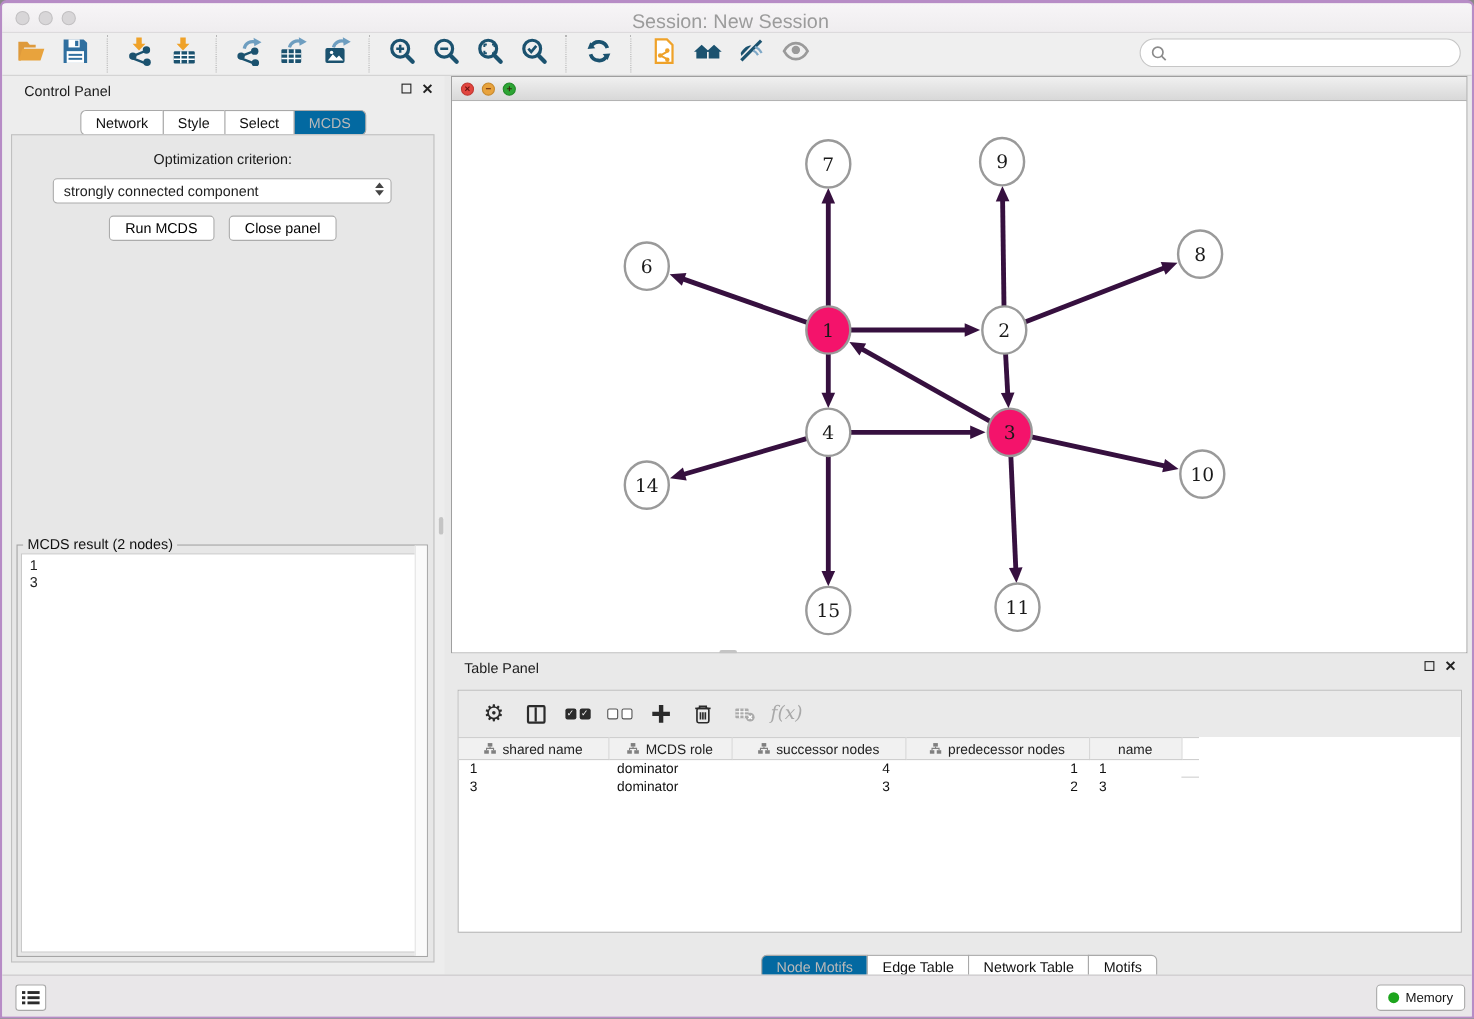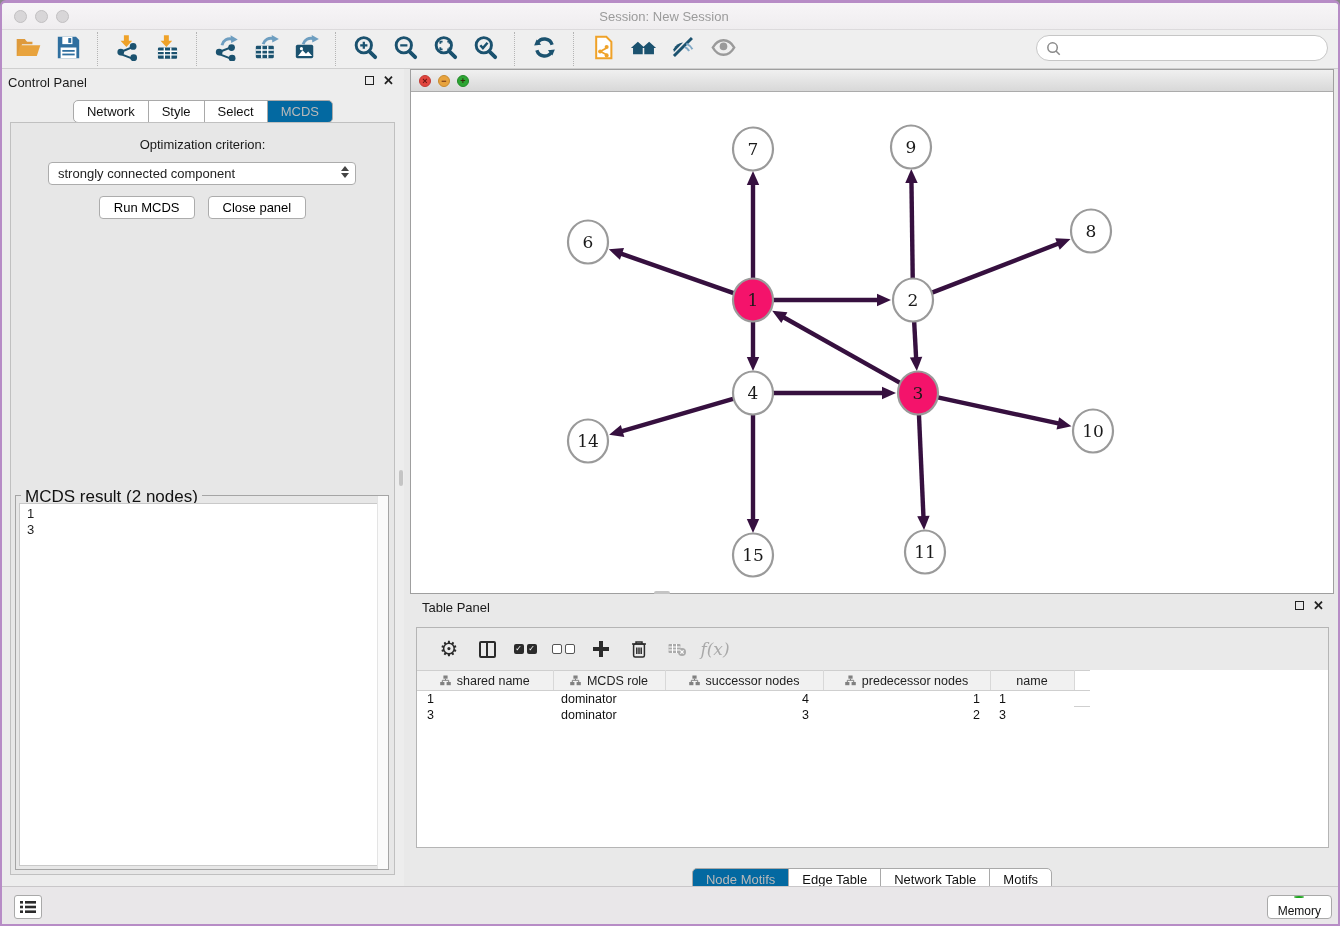--- a/index.html
+++ b/index.html
@@ -4,51 +4,51 @@
 <style>
   html,body{margin:0;padding:0;background:#888;}
   *{box-sizing:border-box;}
   .window{position:relative;width:1340px;height:926px;background:#EFEFEF;
     border:2px solid #B78CC6;border-top-width:3px;border-radius:6px 6px 0 0;overflow:hidden;
     font-family:"Liberation Sans",sans-serif;color:#222;}
   
   .titlebar{position:absolute;left:0;top:0;right:0;height:27px;background:linear-gradient(#F7F5F7,#EFEDEF);border-bottom:1px solid #DCDADC;}
   .tl{position:absolute;top:7px;width:13px;height:13px;border-radius:50%;}
   .tl.gray{background:#D8D6D8;border:1px solid #C2C0C2;}
-  .win-title{position:absolute;left:0;right:12px;top:6px;text-align:center;font-size:13px;color:#9B9B9B;}
+  .win-title{position:absolute;left:0;right:12px;top:6px;text-align:center;font-size:18px;color:#9B9B9B;}
   
   .toolbar{position:absolute;left:0;top:27px;right:0;height:39px;background:#EFEFEF;border-bottom:1px solid #CFCFCF;display:flex;align-items:center;padding-left:6px;}
   .tbtn{width:36px;height:34px;display:flex;align-items:center;justify-content:center;flex:0 0 auto;margin:0 2px;}
   .tbtn svg{width:27px;height:27px;}
   .tsep{flex:0 0 auto;height:34px;border-left:1px dotted #B5B5B5;margin:0 9px;}
   .searchbox{position:absolute;right:10px;top:5px;width:292px;height:26px;background:#FFF;border:1px solid #C6C6C6;border-radius:13px;display:flex;align-items:center;padding-left:8px;}
   .searchbox svg{width:17px;height:17px;}
   .searchbox input{border:none;outline:none;flex:1;font-size:13px;background:transparent;padding:0 8px 0 4px;font-family:"Liberation Sans",sans-serif;}
   
   .control-panel{position:absolute;left:0;top:66px;width:402px;bottom:38px;background:#EDEDED;}
   .panel-head{position:relative;height:28px;}
-  .panel-head .ptitle{position:absolute;left:6px;top:6px;font-size:13px;color:#1A1A1A;}
+  .panel-head .ptitle{position:absolute;left:20px;top:6px;font-size:13px;color:#1A1A1A;}
   .head-icons{position:absolute;right:10px;top:6px;display:flex;gap:9px;align-items:center;}
   .float-ico{width:9px;height:9px;border:1.6px solid #222;display:inline-block;}
   .close-ico{font-size:13px;font-weight:700;color:#222;line-height:11px;}
   .cp-tabs{position:absolute;left:0;right:0;top:31px;display:flex;justify-content:center;}
   .tab{border:1px solid #A9A9A9;background:#FFF;font-size:13px;padding:3px 13px;margin-left:-1px;color:#111;}
   .tab.first{border-radius:5px 0 0 5px;margin-left:0;}
   .tab.last{border-radius:0 5px 5px 0;}
   .tab.sel-gray{background:#0369a1;color:#B9B9B9;}
   .cp-body{position:absolute;left:8px;right:9px;top:53px;bottom:11px;background:#E7E7E7;border:1px solid #C0C0C0;}
   .opt-label{margin-top:14px;text-align:center;font-size:13px;color:#1A1A1A;}
   .dropdown{position:absolute;left:37px;right:38px;top:39px;height:23px;background:#FFF;border:1px solid #ACACAC;border-radius:4px;display:flex;align-items:center;padding-left:9px;font-size:13px;}
   .dd-stepper{position:absolute;right:6px;top:3px;display:flex;flex-direction:column;gap:2px;}
   .dd-up{width:0;height:0;border-left:4px solid transparent;border-right:4px solid transparent;border-bottom:5px solid #444;}
   .dd-down{width:0;height:0;border-left:4px solid transparent;border-right:4px solid transparent;border-top:5px solid #444;}
   .btn-row{position:absolute;left:0;right:0;top:73px;display:flex;justify-content:center;gap:13px;}
   .mbtn{background:#FFF;border:1px solid #ACACAC;border-radius:4px;font-size:13px;padding:3px 14px;font-family:"Liberation Sans",sans-serif;}
   .groupbox{position:absolute;left:4px;right:5px;top:372px;bottom:4px;border:1px solid #A5A5A5;}
-  .groupbox .glabel{position:absolute;top:-9px;left:5px;background:#E7E7E7;padding:0 4px;font-size:17px;color:#111;}
+  .groupbox .glabel{position:absolute;top:-9px;left:5px;background:#E7E7E7;padding:0 4px;font-size:13px;color:#111;}
   .result-area{position:absolute;left:3px;right:3px;top:7px;bottom:3px;background:#FFF;border:1px solid #C9C9C9;font-size:13px;line-height:16px;padding:2px 0 0 7px;white-space:pre;position:absolute;}
   .result-scroll{position:absolute;right:0;top:0;bottom:0;width:11px;background:#FAFAFA;border-left:1px solid #E4E4E4;}
   
   .right-area{position:absolute;left:402px;top:66px;right:0;bottom:38px;background:#E9E9E9;}
   .net-window{position:absolute;left:6px;top:0;width:924px;height:525px;border:1px solid #9F9F9F;background:#FFF;}
   .net-titlebar{position:absolute;left:0;right:0;top:0;height:22px;background:linear-gradient(#F0F0F0,#D8D8D8);border-bottom:1px solid #ABABAB;}
   .tl.red{background:#E2453E;border:1px solid #C03A34;}
   .tl.yellow{background:#E8A33D;border:1px solid #C78A2F;}
   .tl.green{background:#2DA534;border:1px solid #238A29;}
   .tl.small{width:12px;height:12px;top:5px;font-size:9px;line-height:10px;text-align:center;color:rgba(60,0,0,.75);font-weight:700;}
@@ -74,21 +74,21 @@
   .ntable th.cf,.ntable td.cf{background:#FFF;border:none;border-top:1px solid #CFCFCF;}
   .ntable td{height:16px;padding:0 8px;color:#111;}
   .ntable td.c0{padding-left:10px;}
   .ntable td.c2{text-align:right;padding-right:14px;}
   .ntable td.c3{text-align:right;padding-right:10px;}
   .ntable td.c4{padding-left:9px;}
   .tp-tabs{position:absolute;left:0;right:0;top:274px;display:flex;justify-content:center;}
   
   .statusbar{position:absolute;left:0;right:0;bottom:0;height:38px;background:#E9E7E9;border-top:1px solid #C9C7C9;}
   .list-btn{position:absolute;left:12px;top:8px;width:28px;height:24px;background:#FFF;border:1px solid #A9A9A9;border-radius:3px;display:flex;align-items:center;justify-content:center;}
-  .mem-btn{position:absolute;right:6px;top:8px;height:24px;background:#FFF;border:1px solid #A9A9A9;border-radius:4px;display:flex;align-items:center;gap:6px;padding:0 10px;font-size:12px;color:#111;flex-direction:column;}
+  .mem-btn{position:absolute;right:6px;top:8px;height:24px;background:#FFF;border:1px solid #A9A9A9;border-radius:4px;display:flex;align-items:center;gap:6px;padding:0 10px;font-size:12px;color:#111;}
   .mem-dot{width:10px;height:10px;border-radius:50%;background:#1DA51D;}
 </style>
 </head>
 <body>
 
 <div class="window">
 
   <div class="titlebar">
     <span class="tl gray" style="left:12px"></span>
     <span class="tl gray" style="left:33px"></span>

